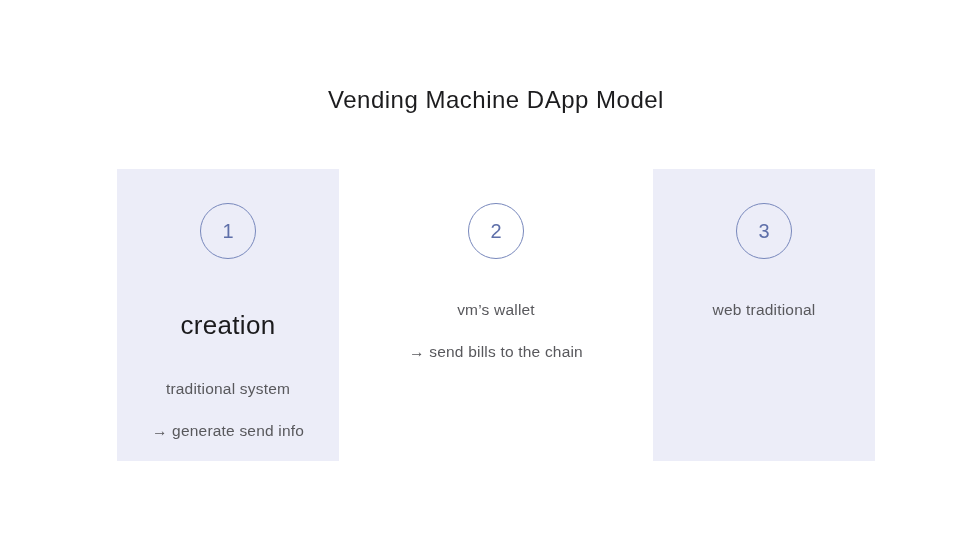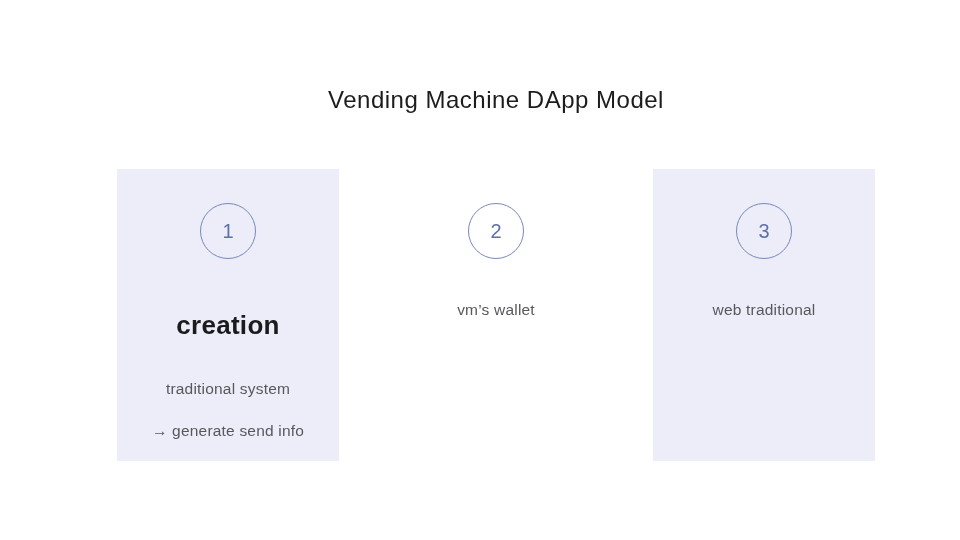--- a/index.html
+++ b/index.html
@@ -55,21 +55,21 @@
     justify-content:center;
   }
   .circle .num{
     font-size:20px;
     color:var(--number);
     line-height:1;
   }
   .heading{
     margin-top:45px;
     font-size:26px;
-    font-weight:700;
+    font-weight:400;
     color:var(--heading);
     line-height:1;
     letter-spacing:0.3px;
   }
   .detail{
     font-size:15.5px;
     color:var(--body);
     line-height:1;
     letter-spacing:0.2px;
     text-align:center;
@@ -91,20 +91,21 @@
     <div class="heading">creation</div>
     <div class="detail line1">traditional system</div>
     <div class="detail line2">→ generate send info</div>
   </div>
 
   <div class="card">
     <div class="circle">
       <span class="num">2</span>
     </div>
     <div class="detail line1">vm’s wallet</div>
+    <div class="detail line2">→ send bills to the chain</div>
   </div>
 
   <div class="card highlight">
     <div class="circle">
       <span class="num">3</span>
     </div>
     <div class="detail line1">web traditional</div>
   </div>
 
 </div>

